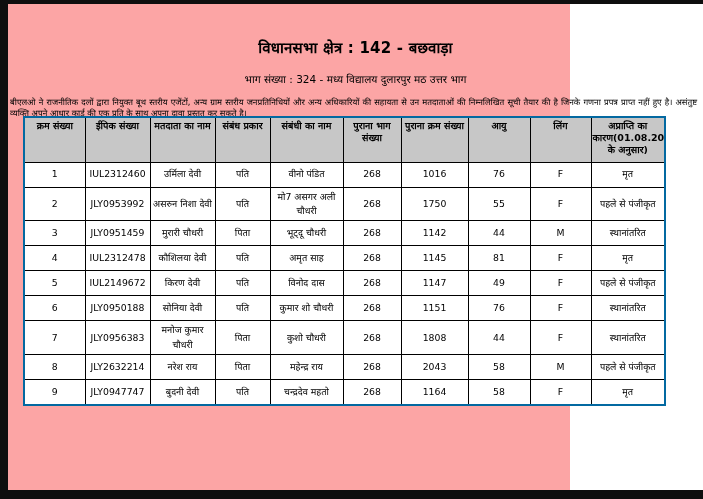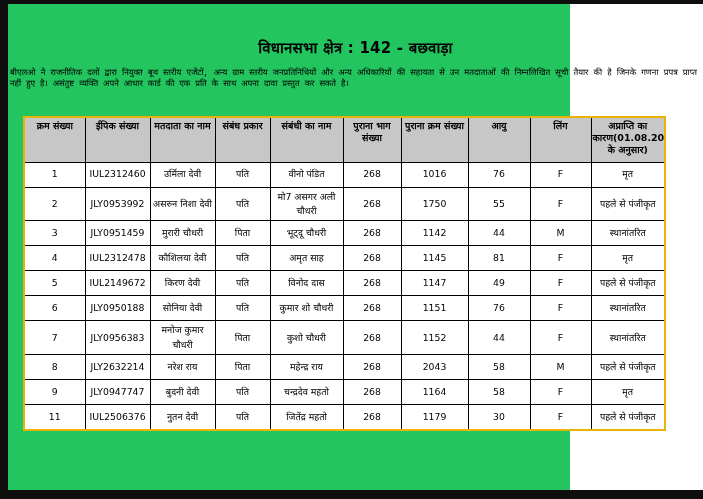--- a/index.html
+++ b/index.html
@@ -3,21 +3,21 @@
 <meta charset="utf-8">
 <style>
   * { box-sizing: border-box; margin: 0; padding: 0; }
   html, body {
     width: 703px; height: 499px;
     background: #ffffff;
     overflow: hidden;
     font-family: "DejaVu Sans", sans-serif;
     color: #000;
   }
-  .page { position: relative; width: 570px; height: 499px; background: #22c55e; padding-left: 21px; }
+  .page { position: relative; width: 570px; height: 499px; background: #fca5a5; padding-left: 21px; }
   .frame { position: absolute; background: #0e0e0e; }
   .frame-top    { left: 0; top: 0; width: 703px; height: 4px; }
   .frame-left   { left: 0; top: 0; width: 8px;  height: 499px; }
   .frame-bottom { left: 0; bottom: 0; width: 703px; height: 9px; }
 
   .content { position: absolute; left: 8px; top: 4px; width: 695px; }
 
   .title {
     margin-top: 33px;
     text-align: center;
@@ -28,32 +28,31 @@
   .subtitle {
     margin-top: 15px;
     text-align: center;
     font-size: 10.5px;
   }
   .notice {
     margin: 11px 6px 10px 2px;
     font-size: 8.3px;
     line-height: 1.32;
     text-align: justify;
-    font-family: Liberation Mono, monospace;
   }
 
   table.voter-table {
     position: absolute;
     left: 23px;
     top: 116px;
     width: 641px;
     border-collapse: collapse;
     table-layout: fixed;
     background: #fff;
-    border: 2px solid #eab308;
+    border: 2px solid #0369a1;
   }
   .voter-table col.c1  { width: 61px; }
   .voter-table col.c2  { width: 65px; }
   .voter-table col.c3  { width: 65px; }
   .voter-table col.c4  { width: 55px; }
   .voter-table col.c5  { width: 73px; }
   .voter-table col.c6  { width: 58px; }
   .voter-table col.c7  { width: 67px; }
   .voter-table col.c8  { width: 62px; }
   .voter-table col.c9  { width: 61px; }
@@ -84,20 +83,21 @@
 </head>
 <body>
 
 <div class="page">
   <div class="frame frame-top"></div>
   <div class="frame frame-left"></div>
   <div class="frame frame-bottom"></div>
 
   <div class="content">
     <div class="title">विधानसभा क्षेत्र : 142 - बछवाड़ा</div>
+    <div class="subtitle">भाग संख्या : 324 - मध्य विद्यालय दुलारपुर मठ उत्तर भाग</div>
     <div class="notice">बीएलओ ने राजनीतिक दलों द्वारा नियुक्त बूथ स्तरीय एजेंटों, अन्य ग्राम स्तरीय जनप्रतिनिधियों और अन्य अधिकारियों की सहायता से उन मतदाताओं की निम्नलिखित सूची तैयार की है जिनके गणना प्रपत्र प्राप्त नहीं हुए है। असंतुष्ट व्यक्ति अपने आधार कार्ड की एक प्रति के साथ अपना दावा प्रस्तुत कर सकते है।</div>
   </div>
 
   <table class="voter-table">
     <colgroup>
       <col class="c1">
         <col class="c2">
         <col class="c3">
         <col class="c4">
         <col class="c5">
@@ -194,21 +194,21 @@
           <td>F</td>
           <td>स्थानांतरित</td>
         </tr>
         <tr>
           <td>7</td>
           <td>JLY0956383</td>
           <td>मनोज कुमार चौधरी</td>
           <td>पिता</td>
           <td>कुशो चौधरी</td>
           <td>268</td>
-          <td>1152</td>
+          <td>1808</td>
           <td>44</td>
           <td>F</td>
           <td>स्थानांतरित</td>
         </tr>
         <tr>
           <td>8</td>
           <td>JLY2632214</td>
           <td>नरेश राय</td>
           <td>पिता</td>
           <td>महेन्द्र राय</td>
@@ -223,27 +223,15 @@
           <td>JLY0947747</td>
           <td>बुदनी देवी</td>
           <td>पति</td>
           <td>चन्द्रदेव महतो</td>
           <td>268</td>
           <td>1164</td>
           <td>58</td>
           <td>F</td>
           <td>मृत</td>
         </tr>
-        <tr>
-          <td>11</td>
-          <td>IUL2506376</td>
-          <td>नुतन देवी</td>
-          <td>पति</td>
-          <td>जितेंद्र महतो</td>
-          <td>268</td>
-          <td>1179</td>
-          <td>30</td>
-          <td>F</td>
-          <td>पहले से पंजीकृत</td>
-        </tr>
       </tbody>
   </table>
 </div>
 
 </body></html>

